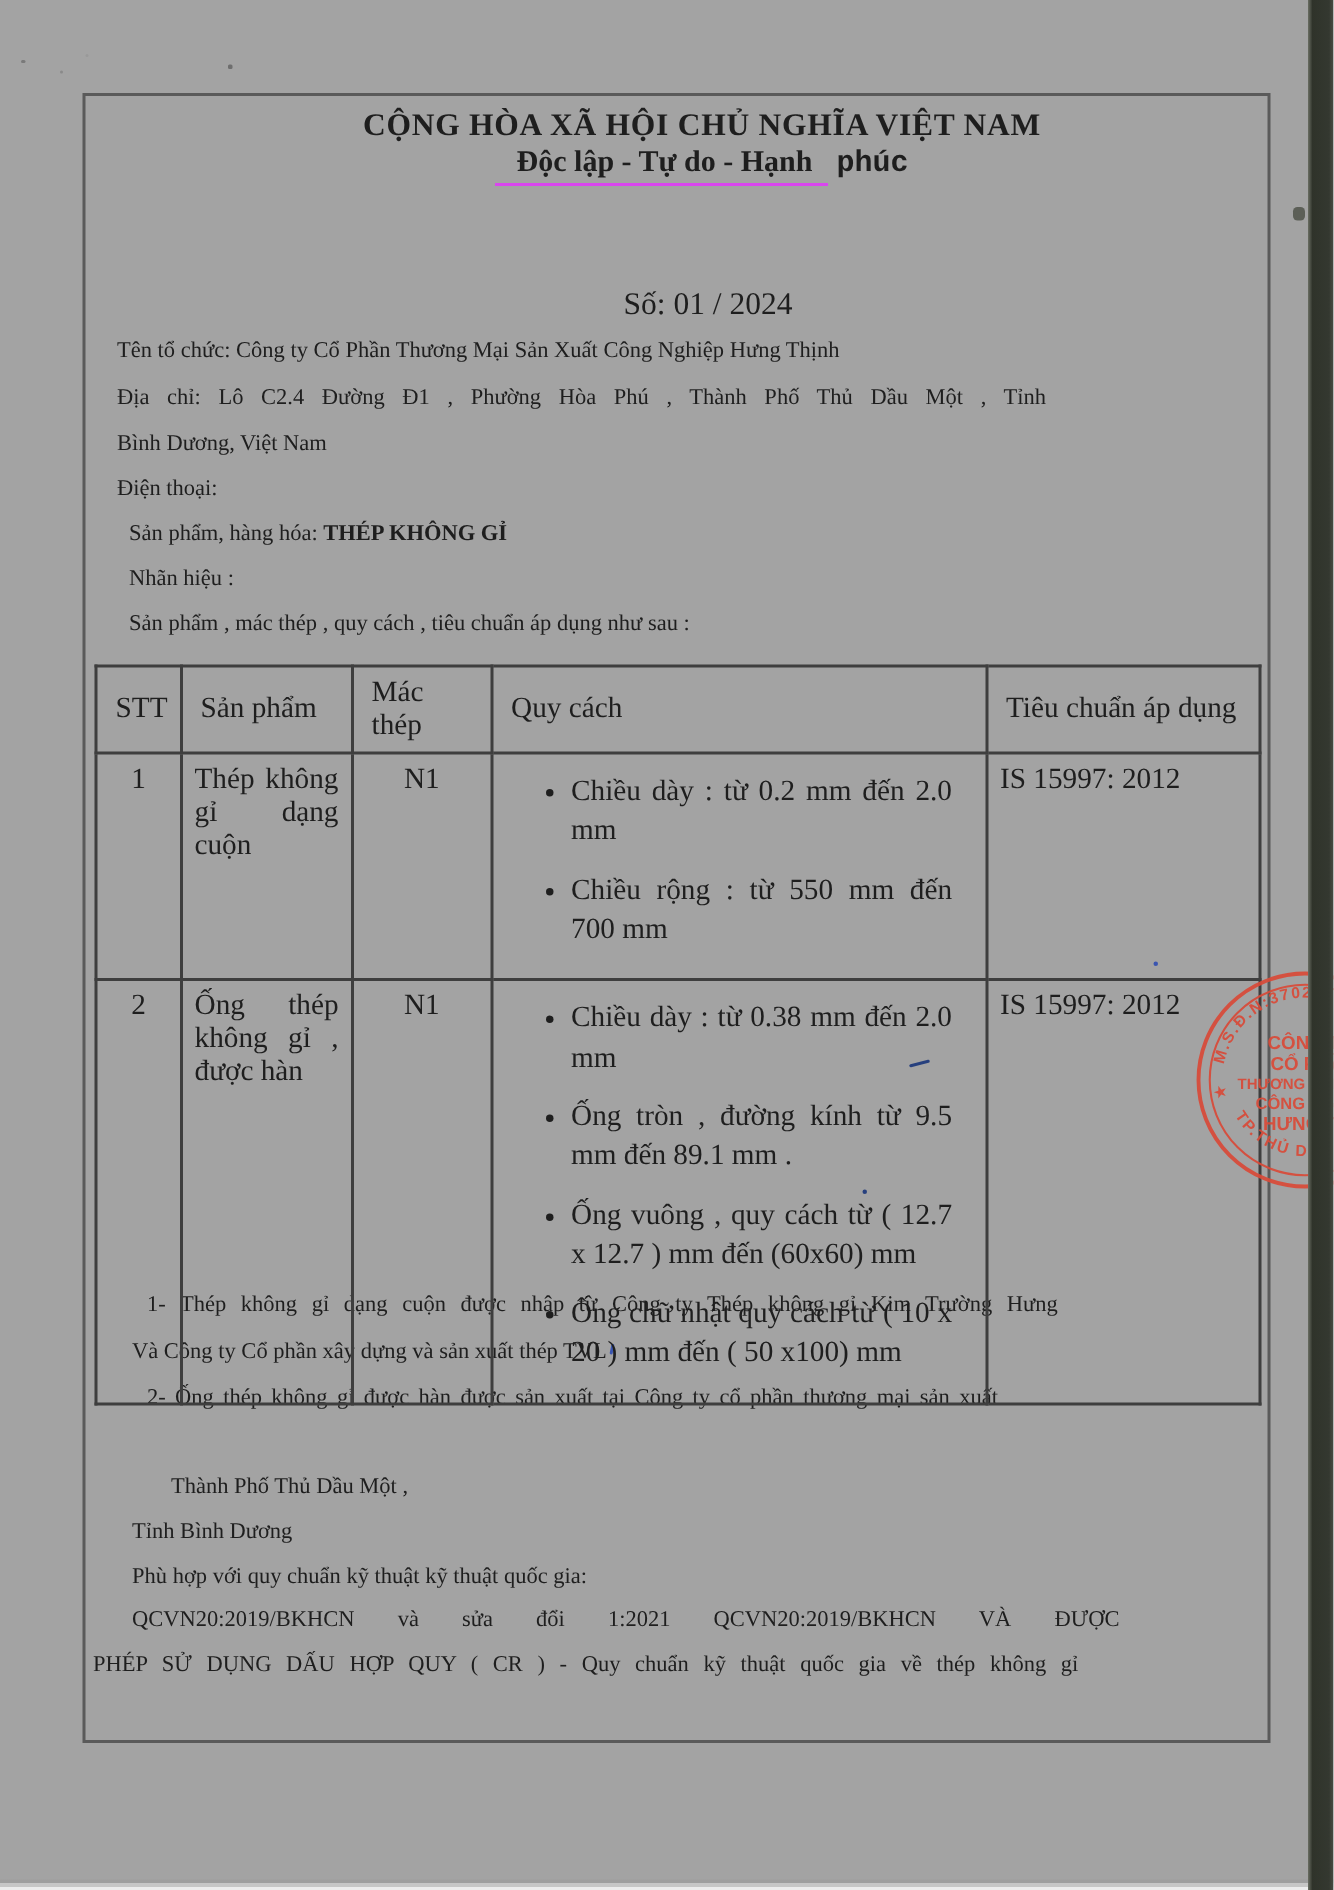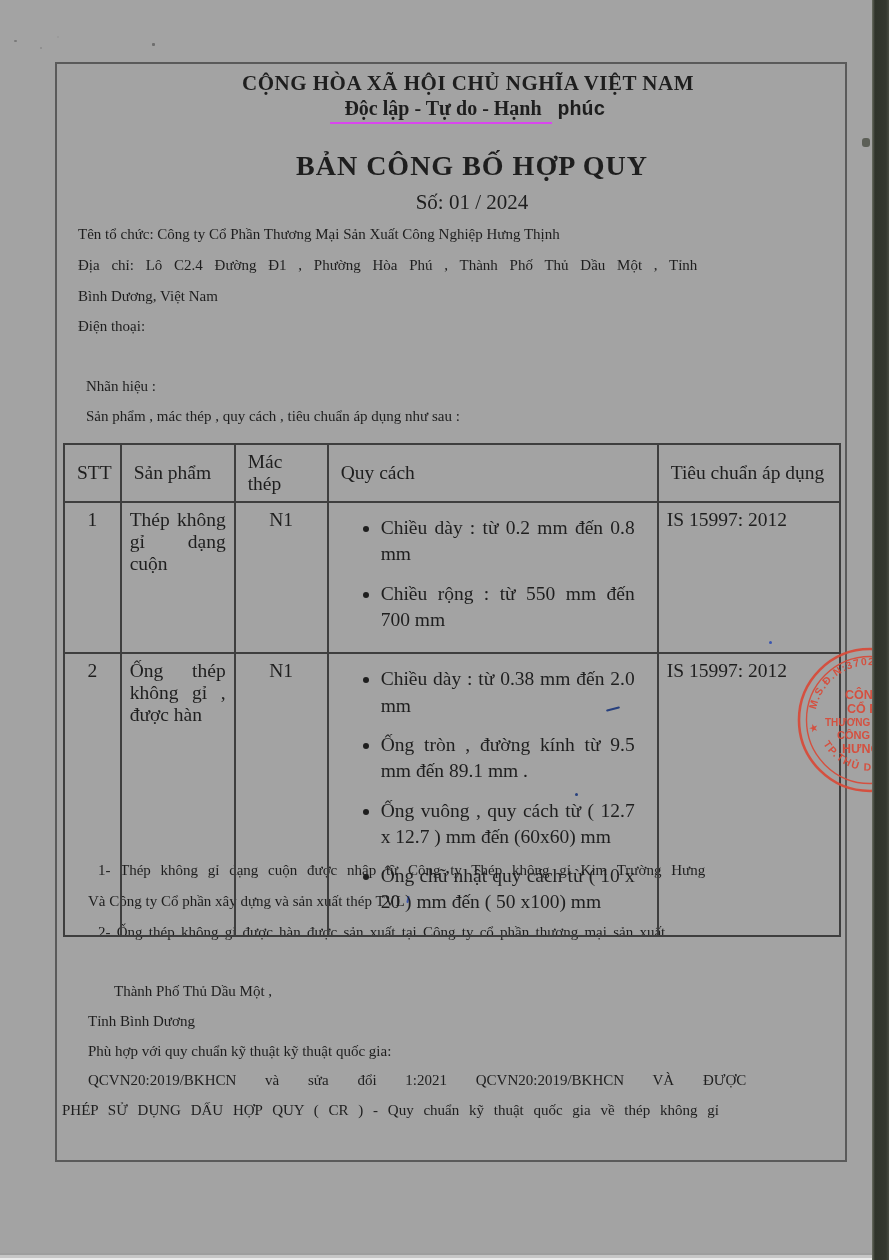--- a/index.html
+++ b/index.html
@@ -53,27 +53,29 @@
 <body>
 
 <div class="page">
 
   <div class="frame"></div>
 
   <div class="abs center-wrap nat-title">CỘNG HÒA XÃ HỘI CHỦ NGHĨA VIỆT NAM</div>
   <div class="abs center-wrap motto">
     <span class="motto-main">Độc lập - Tự do - Hạnh</span><span class="motto-tail">phúc</span>
   </div>
-  <div class="abs center-wrap doc-title">BẢN CÔNG BỐ HỢP QUY</div>
   <div class="abs center-wrap doc-no">Số: 01 / 2024</div>
 
   <div class="abs bodyline" style="left:78px;top:226px;">Tên tổ chức: Công ty Cổ Phần Thương Mại Sản Xuất Công Nghiệp Hưng Thịnh</div>
   <div class="abs bodyline ws8" style="left:78px;top:257px;">Địa chỉ: Lô C2.4 Đường Đ1 , Phường Hòa Phú , Thành Phố Thủ Dầu Một , Tỉnh</div>
   <div class="abs bodyline" style="left:78px;top:288px;">Bình Dương, Việt Nam</div>
   <div class="abs bodyline" style="left:78px;top:318px;">Điện thoại:</div>
+  <div class="abs bodyline" style="left:86px;top:348px;">
+    <span>Sản phẩm, hàng hóa: </span><span class="bold">THÉP KHÔNG GỈ</span>
+  </div>
   <div class="abs bodyline" style="left:86px;top:378px;">Nhãn hiệu :</div>
   <div class="abs bodyline" style="left:86px;top:408px;">Sản phẩm , mác thép , quy cách , tiêu chuẩn áp dụng như sau :</div>
 
   <table class="main">
     <colgroup>
         <col class="c1">
         <col class="c2">
         <col class="c3">
         <col class="c4">
         <col class="c5">
@@ -85,21 +87,21 @@
       <th>Mác thép</th>
       <th>Quy cách</th>
       <th>Tiêu chuẩn áp dụng</th>
     </tr>
     <tr style="height:99px;">
       <td class="cstt">1</td>
       <td class="cprod">Thép không gỉ dạng cuộn</td>
       <td class="cgrade">N1</td>
       <td class="cspec">
         <ul>
-          <li>Chiều dày : từ 0.2 mm đến 0.8 mm</li>
+          <li>Chiều dày : từ 0.2 mm đến 2.0 mm</li>
           <li>Chiều rộng : từ 550 mm đến 700 mm</li>
         </ul>
       </td>
       <td class="cstd">IS 15997: 2012</td>
     </tr>
     <tr style="height:236px;">
       <td class="cstt">2</td>
       <td class="cprod">Ống thép không gỉ , được hàn</td>
       <td class="cgrade">N1</td>
       <td class="cspec">

